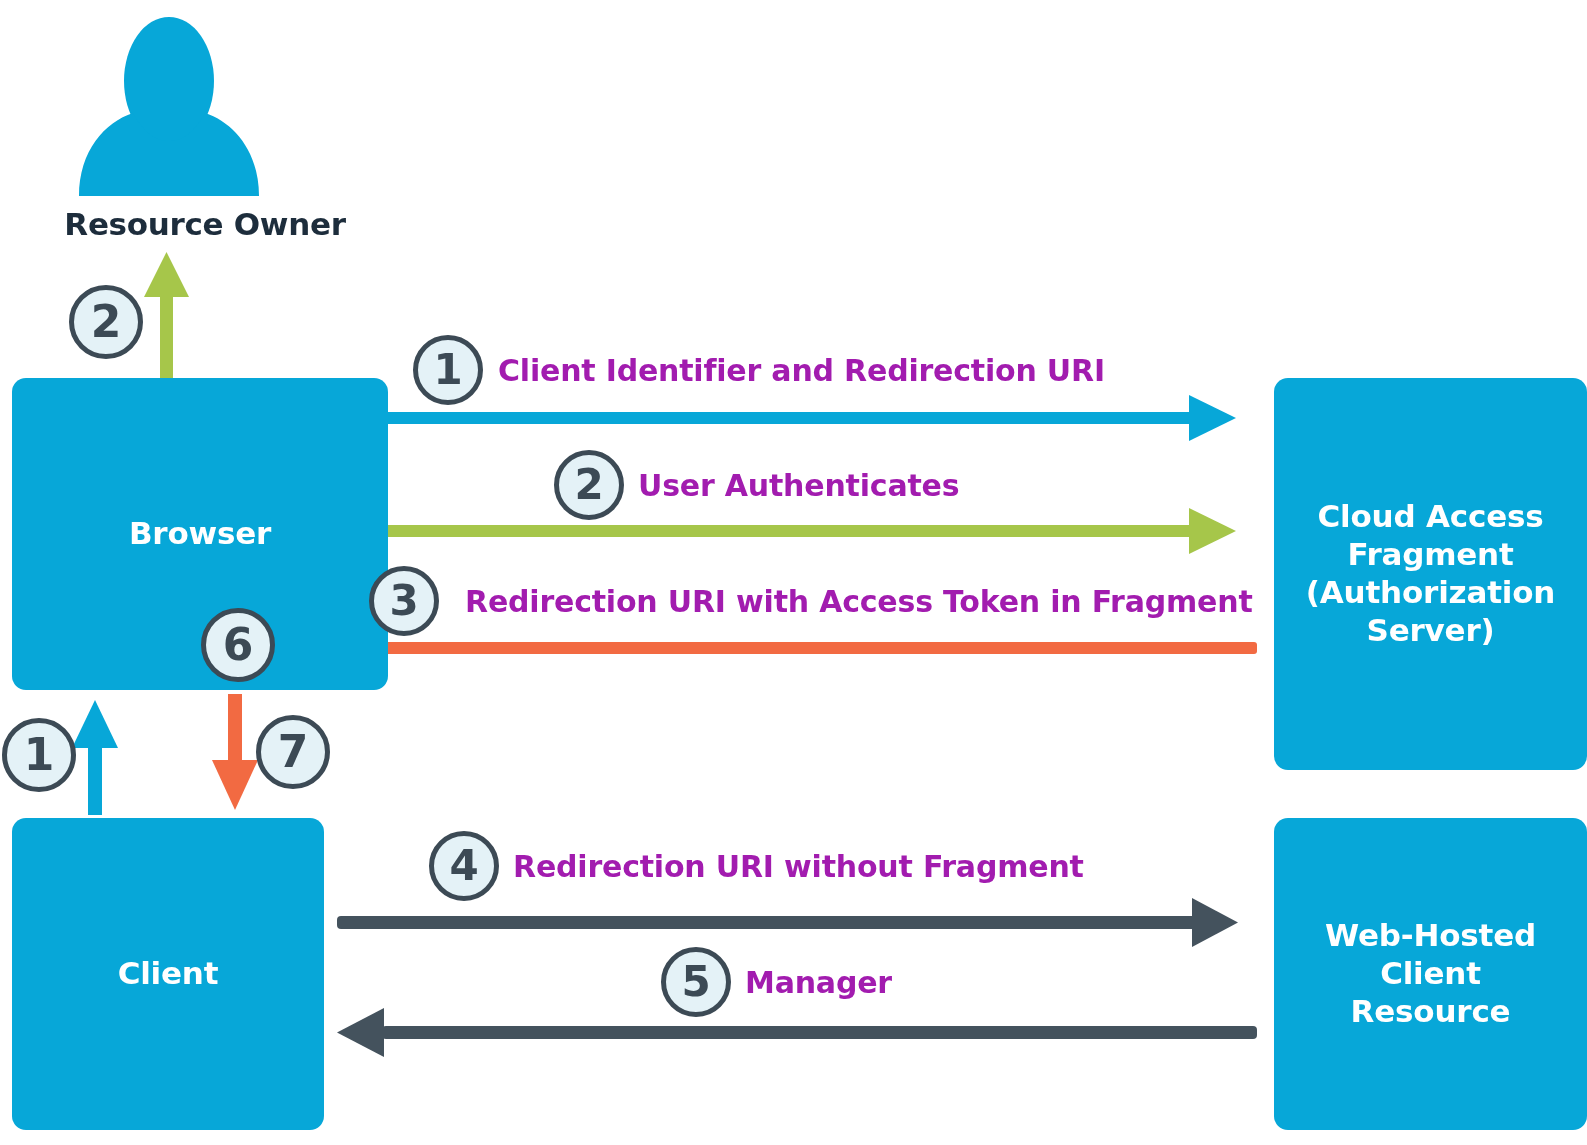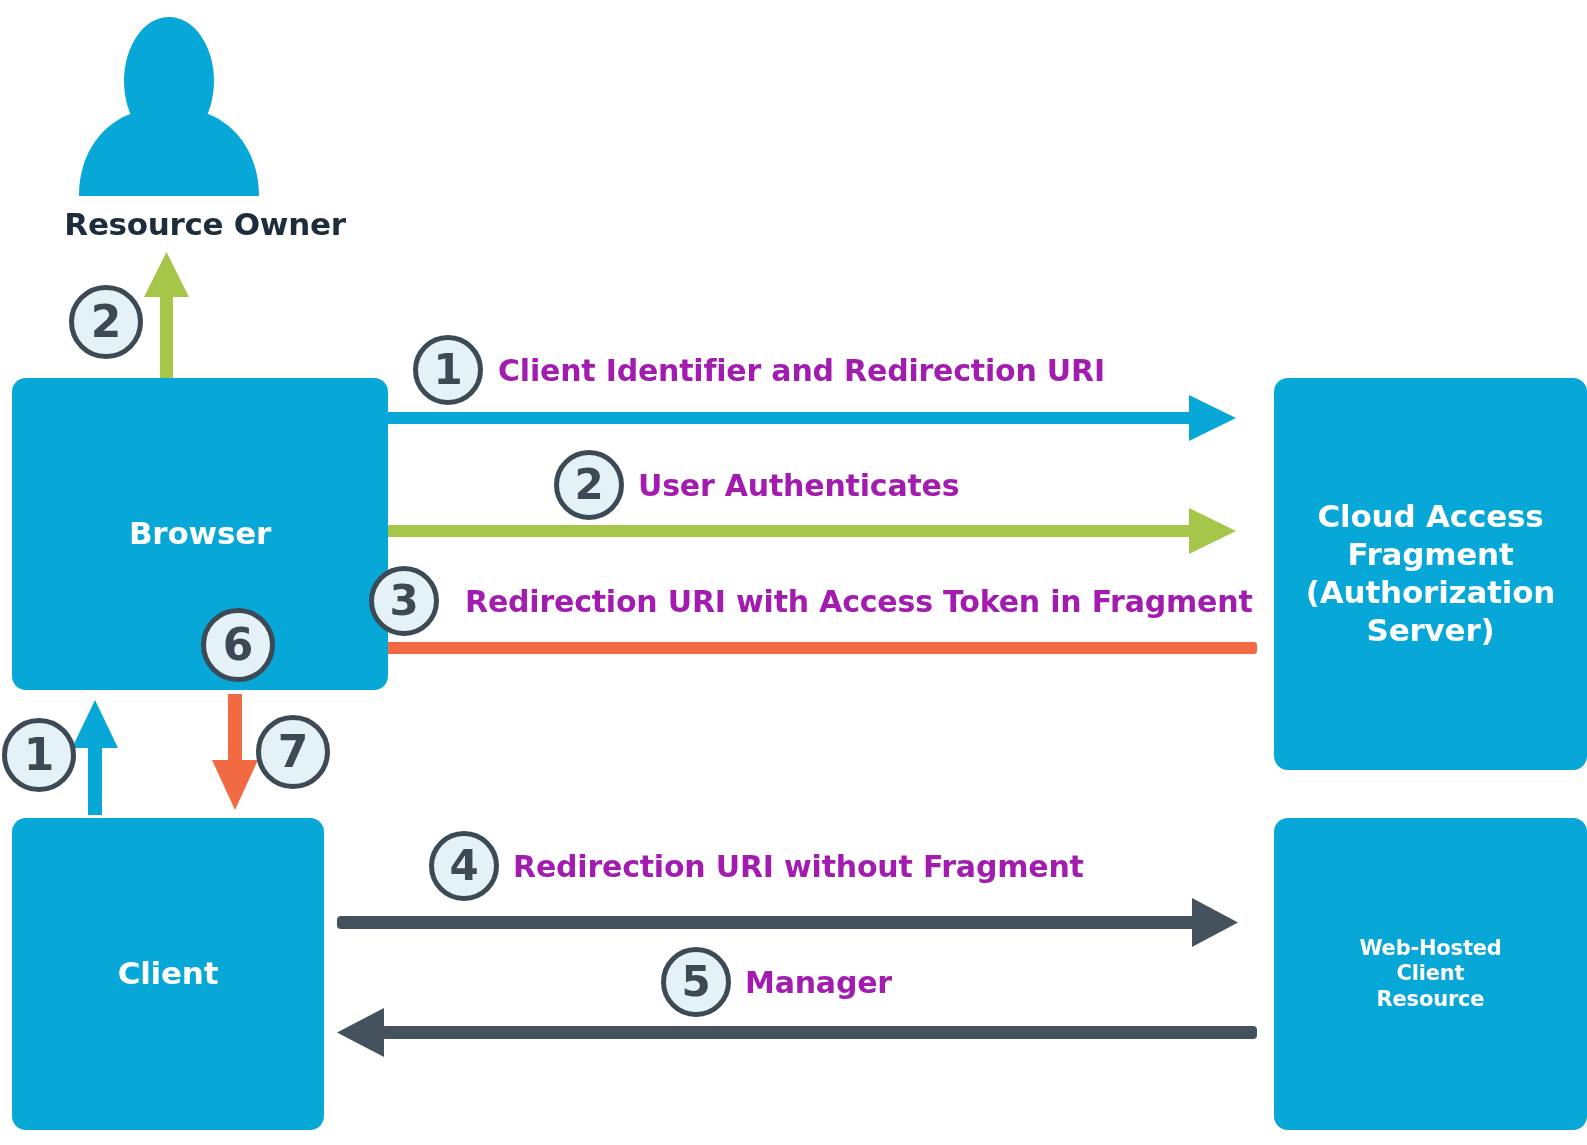--- a/index.html
+++ b/index.html
@@ -36,21 +36,21 @@
     display: flex;
     align-items: center;
     justify-content: center;
     text-align: center;
     line-height: 1.22;
     letter-spacing: -0.2px;
   }
   #box-browser { left: 12px;   top: 378px; width: 376px; height: 312px; font-size: 31px; }
   #box-client  { left: 12px;   top: 818px; width: 312px; height: 312px; font-size: 31px; }
   #box-cam     { left: 1274px; top: 378px; width: 313px; height: 392px; font-size: 31px; padding: 0 6px; }
-  #box-whcr    { left: 1274px; top: 818px; width: 313px; height: 312px; font-size: 21px; padding: 8px 6px; }
+  #box-whcr    { left: 1274px; top: 818px; width: 313px; height: 312px; font-size: 31px; padding: 8px 6px; }
 
   
   #resource-owner-label {
     position: absolute;
     left: 0px;
     top: 206px;
     width: 336px;
     text-align: center;
     font-size: 31px;
     font-weight: bold;

